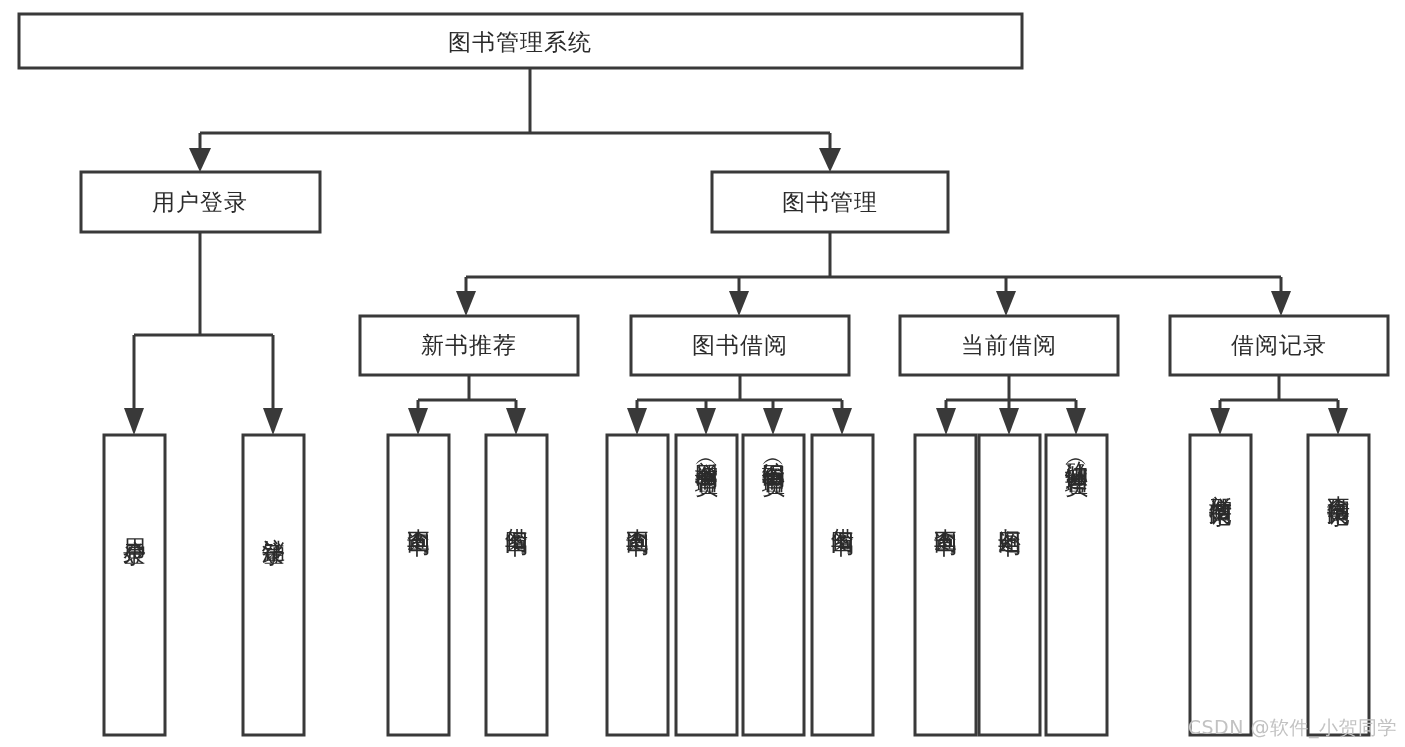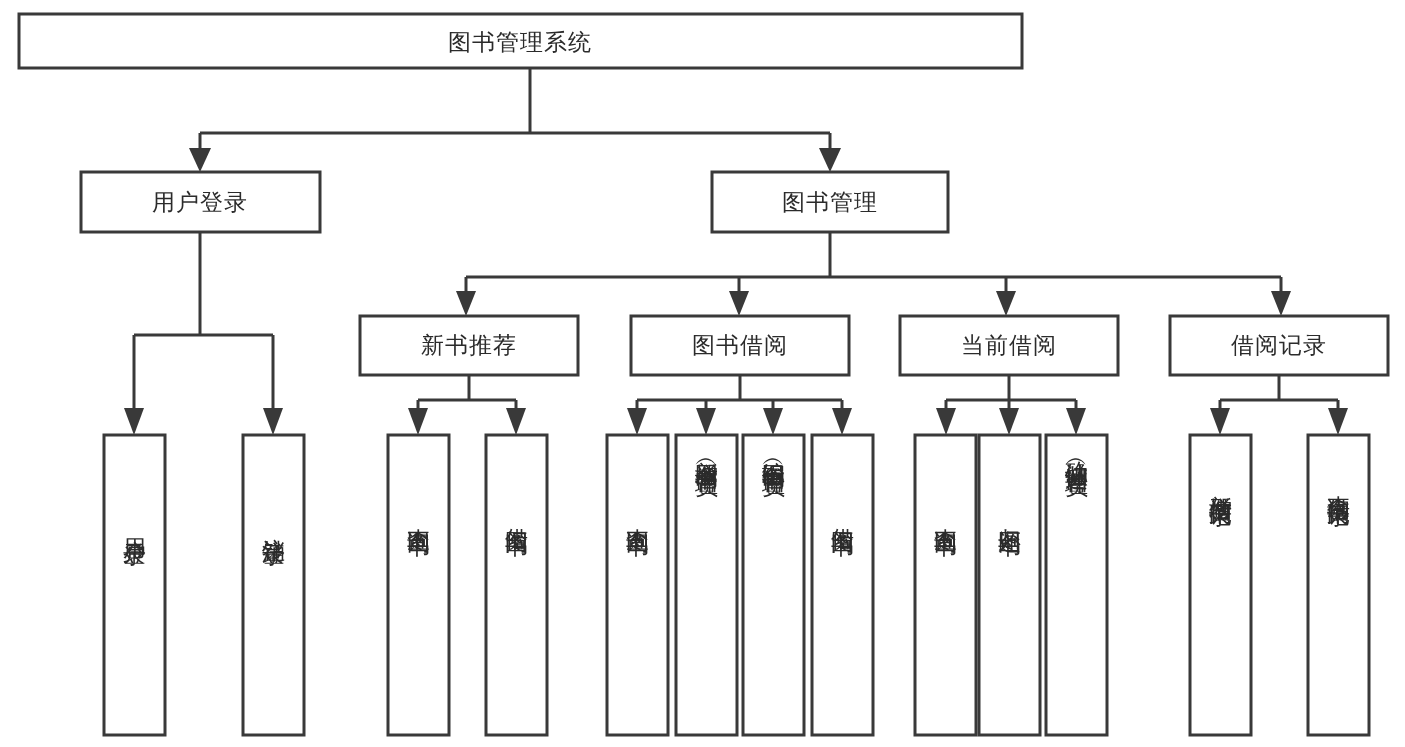--- a/index.html
+++ b/index.html
@@ -253,14 +253,15 @@
   </div>
 
   <div class="leaf-label-wrap" style="left:1190px; top:435px; width:61px; height:300px;">
     <span class="leaf-label vtext" style="margin-top:42px;">新增借阅记录</span>
   </div>
 
   <div class="leaf-label-wrap" style="left:1308px; top:435px; width:61px; height:300px;">
     <span class="leaf-label vtext" style="margin-top:42px;">查询借阅记录</span>
   </div>
 
+  <div class="watermark">CSDN @软件_小贺同学</div>
 
 </div>
 
 </body></html>

